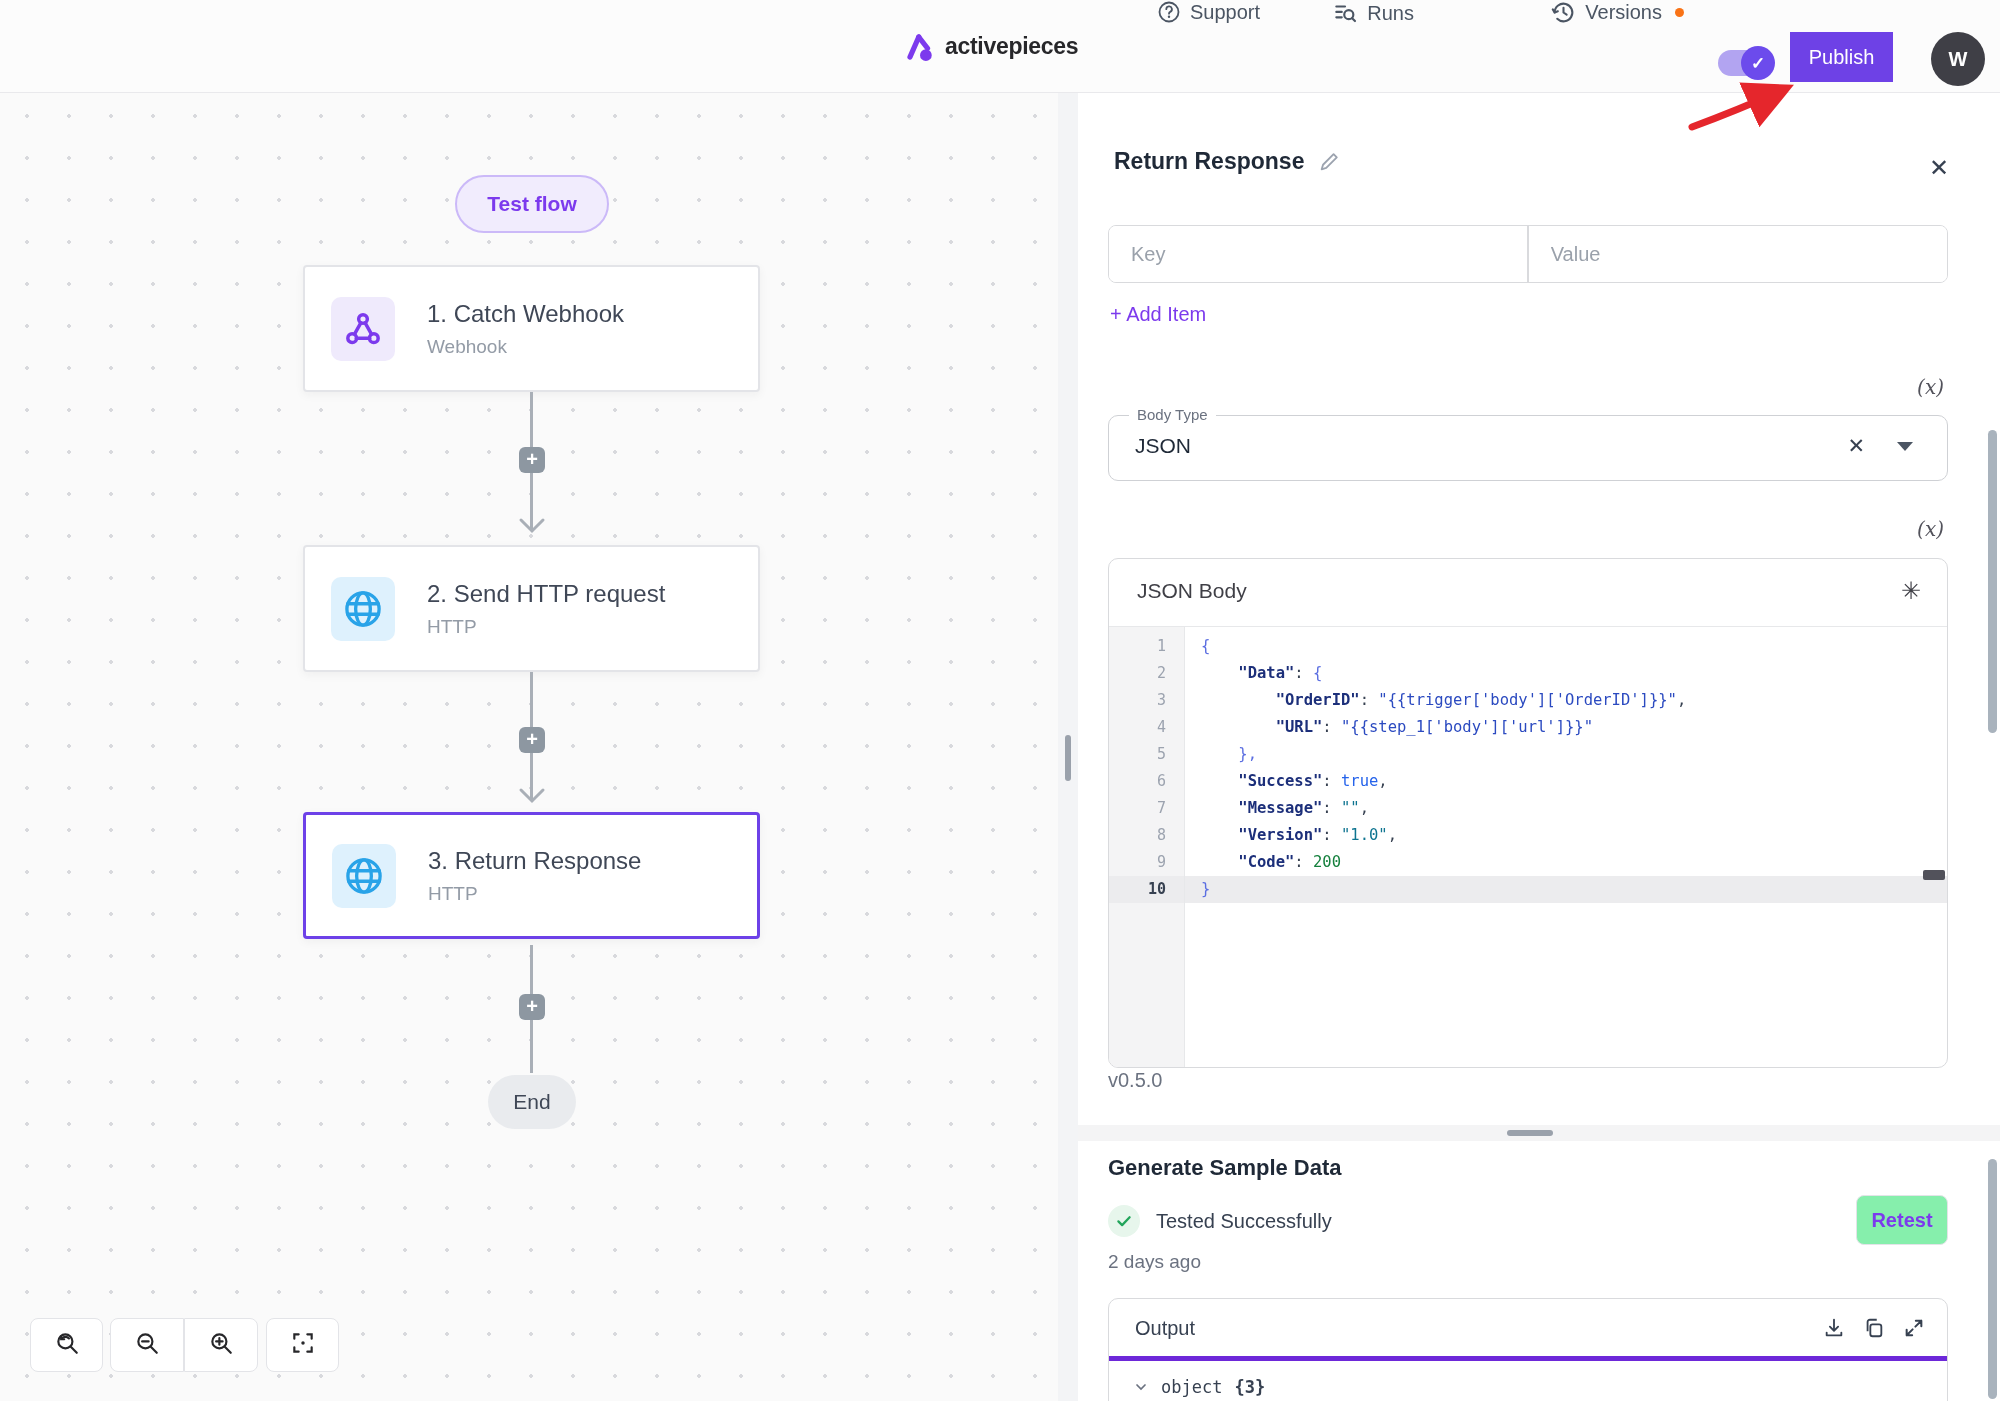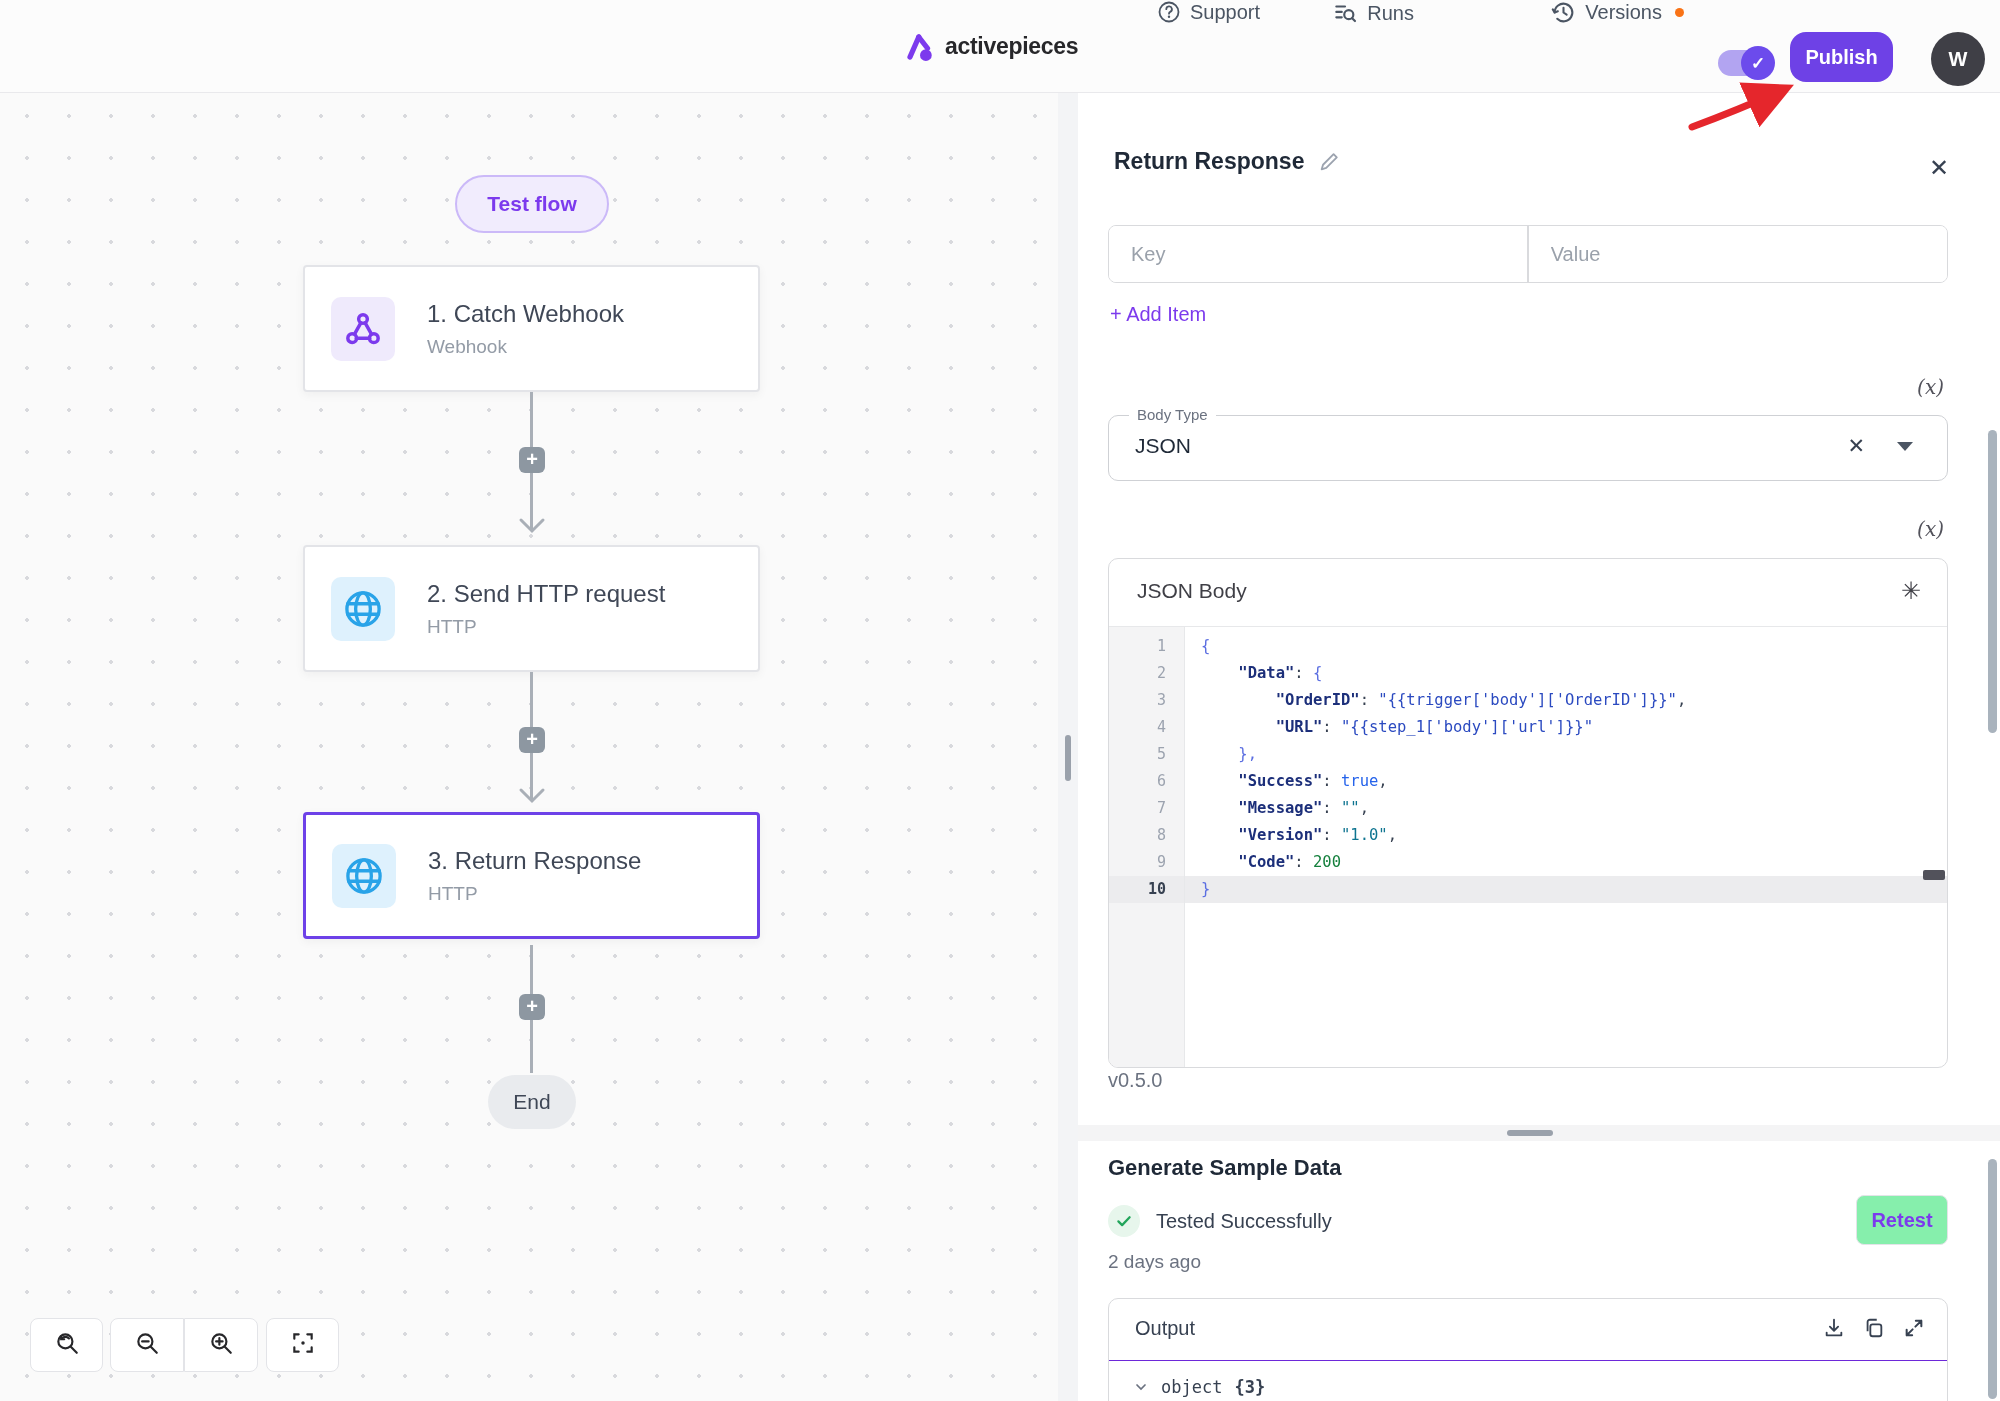--- a/index.html
+++ b/index.html
@@ -13,21 +13,21 @@
   .crumb-sep { color:#9ca3af; font-size:21px; }
   .crumb-flow { color:#27303f; font-size:21px; font-weight:700; }
   .tb-center { position:absolute; left:905px; top:0; height:93px; display:flex; align-items:center; gap:10px; }
   .brand-text { font-size:23px; font-weight:700; color:#27272a; letter-spacing:-0.3px; }
   .nav-item { display:flex; align-items:center; gap:9px; color:#4b5563; font-size:20px; cursor:pointer; }
   .nav-support { position:absolute; right:740px; } .nav-runs { position:absolute; right:586px; }
   .nav-versions { position:absolute; right:316px; }
   .dot-orange { width:9px; height:9px; border-radius:50%; background:#f97316; margin-left:4px; }
   .toggle { position:absolute; right:228px; top:50px; width:54px; height:26px; background:#b2a4f1; border-radius:13px; }
   .toggle-thumb { position:absolute; right:-3px; top:-4px; width:34px; height:34px; border-radius:50%; background:#6c4bec; color:#fff; font-size:17px; font-weight:700; display:flex; align-items:center; justify-content:center; }
-  .publish-btn { position:absolute; right:107px; top:32px; width:103px; height:50px; background:#6e41e6; color:#fff; font-size:20px; font-weight:700; border:none; border-radius:16px; cursor:pointer; }
+  .publish-btn { position:absolute; right:107px; top:32px; width:103px; height:50px; background:#6e41e6; color:#fff; font-size:20px; font-weight:400; border:none; border-radius:0; cursor:pointer; }
   .avatar { position:absolute; right:15px; top:32px; width:54px; height:54px; border-radius:50%; background:#3f3f46; color:#fff; font-size:20px; font-weight:700; display:flex; align-items:center; justify-content:center; }
   .icon-btn svg { display:block; }
 
   
   .canvas { position:absolute; left:0; top:93px; width:1058px; height:1308px; background:#fafafa;
     background-image:radial-gradient(#d8d9dd 1.8px, transparent 1.9px); background-size:42px 42px; background-position:6px 2px; overflow:hidden; }
   .testflow { position:absolute; left:455px; top:82px; width:154px; height:58px; background:#f1ecfd; border:2px solid #cbb9f8; border-radius:29px; color:#7c3aed; font-size:21px; font-weight:600; display:flex; align-items:center; justify-content:center; cursor:pointer; }
   .step-card { position:absolute; left:303px; width:457px; height:127px; background:#fff; border:2px solid #e3e4e8; border-radius:4px; box-shadow:0 3px 10px rgba(30,30,40,.05); display:flex; align-items:center; padding:0 26px; gap:32px; cursor:pointer; }
   .step-card.selected { border:3px solid #6d41e8; }
   .step-icon-tile { width:64px; height:64px; border-radius:10px; display:flex; align-items:center; justify-content:center; flex:0 0 auto; }
@@ -87,21 +87,21 @@
   .hdivider .handle { position:absolute; left:429px; top:5px; width:46px; height:6px; background:#9aa1ab; border-radius:3px; cursor:row-resize; }
 
   .sample-head { position:absolute; left:30px; top:1062px; font-size:22px; font-weight:700; color:#1f2937; }
   .tested-row { position:absolute; left:30px; top:1112px; display:flex; align-items:center; gap:16px; }
   .check-circle { width:32px; height:32px; border-radius:50%; background:#e7f6ec; display:flex; align-items:center; justify-content:center; }
   .tested-label { font-size:20px; color:#374151; }
   .retest-btn { position:absolute; left:778px; top:1102px; width:92px; height:50px; background:#86efac; border:1.5px solid #e3e4e8; border-radius:8px; color:#7c3aed; font-size:20px; font-weight:600; cursor:pointer; }
   .time-ago { position:absolute; left:30px; top:1158px; font-size:19px; color:#6b7280; }
 
   .output-card { position:absolute; left:30px; top:1205px; width:840px; height:200px; border:1.5px solid #d9dadd; border-radius:10px; background:#fff; }
-  .output-head { position:relative; height:62px; border-bottom:1px solid #6d28d9; }
+  .output-head { position:relative; height:62px; border-bottom:5px solid #6d28d9; }
   .output-label { position:absolute; left:26px; top:18px; font-size:20px; color:#374151; }
   .output-icons { position:absolute; right:22px; top:18px; display:flex; gap:18px; }
   .output-icons span { cursor:pointer; }
   .obj-row { position:absolute; left:24px; top:78px; display:flex; align-items:center; gap:12px; font-family:"DejaVu Sans Mono", monospace; font-size:17px; color:#374151; cursor:pointer; }
   .obj-count { font-weight:700; }
 
   .scroll-thumb { position:absolute; width:9px; border-radius:5px; background:#a9b3bd; right:3px; }
   .st1 { top:337px; height:303px; } .st2 { top:1066px; height:240px; }
 
   .annot-arrow { position:absolute; left:0; top:0; width:2000px; height:1401px; pointer-events:none; z-index:40; }

